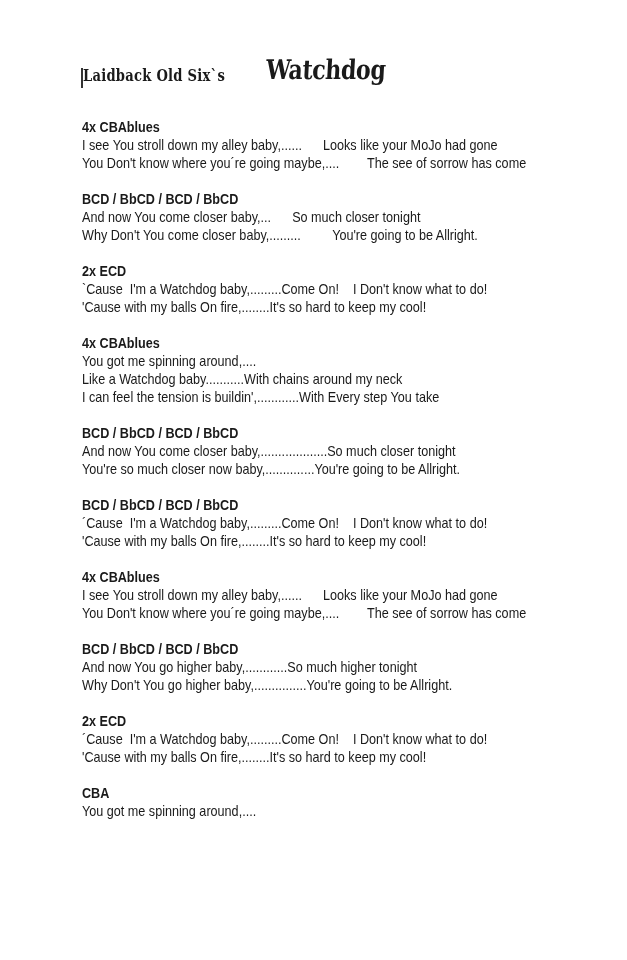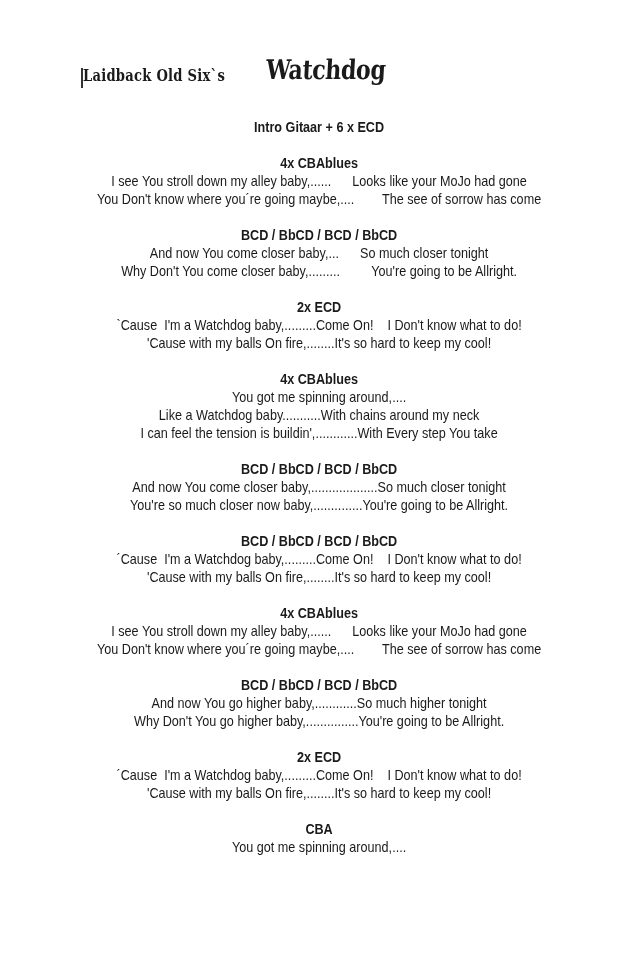--- a/index.html
+++ b/index.html
@@ -12,21 +12,20 @@
     height: 960px;
     overflow: hidden;
     font-family: "Liberation Sans", sans-serif;
     color: #1a1a1a;
   }
   .doc-page {
     position: relative;
     width: 627px;
     height: 960px;
     background: #ffffff;
-    text-align: center;
   }
   .caret {
     position: absolute;
     left: 81px;
     top: 68px;
     width: 1.5px;
     height: 20px;
     background: #333333;
   }
   .artist {
@@ -76,23 +75,20 @@
 
 <div class="doc-page">
 
   <div class="caret"></div>
 
   <div class="artist">Laidback Old Six`s</div>
   <div class="song-title">Watchdog</div>
 
   <div class="content">
 
-    <div class="section">
-      <div class="hdr">Intro Gitaar + 6 x ECD</div>
-    </div>
 
     <div class="section">
       <div class="hdr">4x CBAblues</div>
       <div class="line">I see You stroll down my alley baby,......      Looks like your MoJo had gone</div>
       <div class="line">You Don't know where you´re going maybe,....        The see of sorrow has come</div>
     </div>
 
     <div class="section">
       <div class="hdr">BCD / BbCD / BCD / BbCD</div>
       <div class="line">And now You come closer baby,...      So much closer tonight</div>

